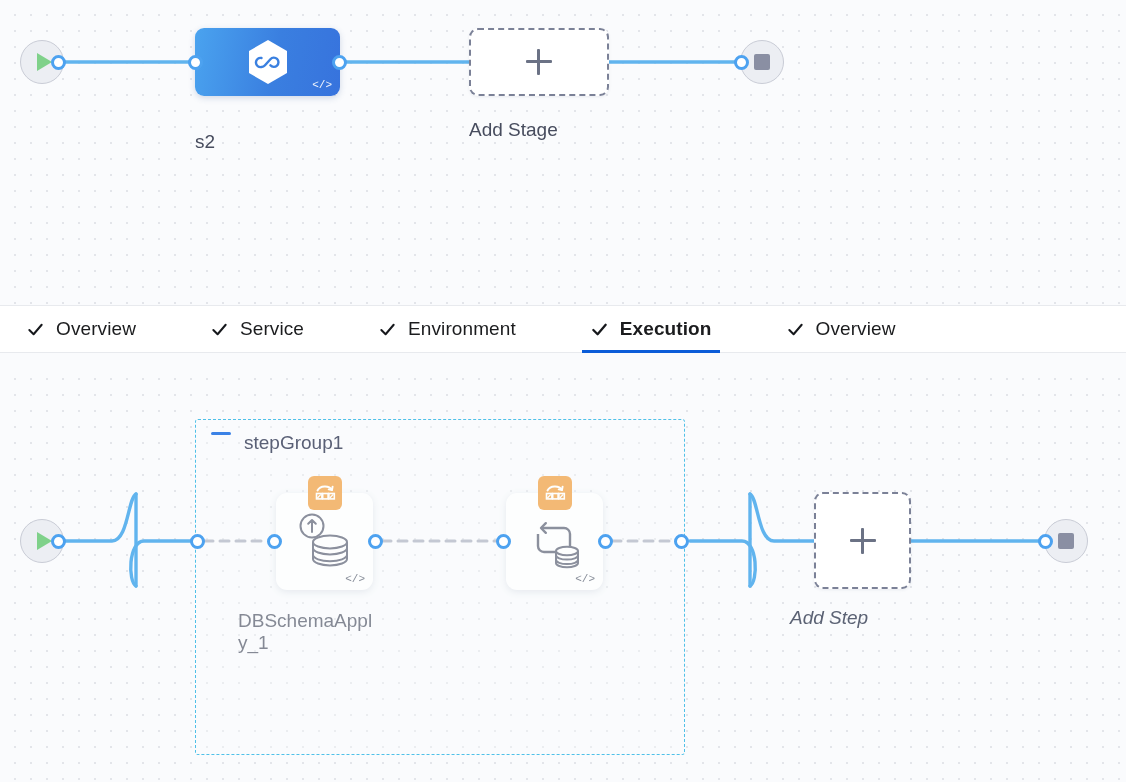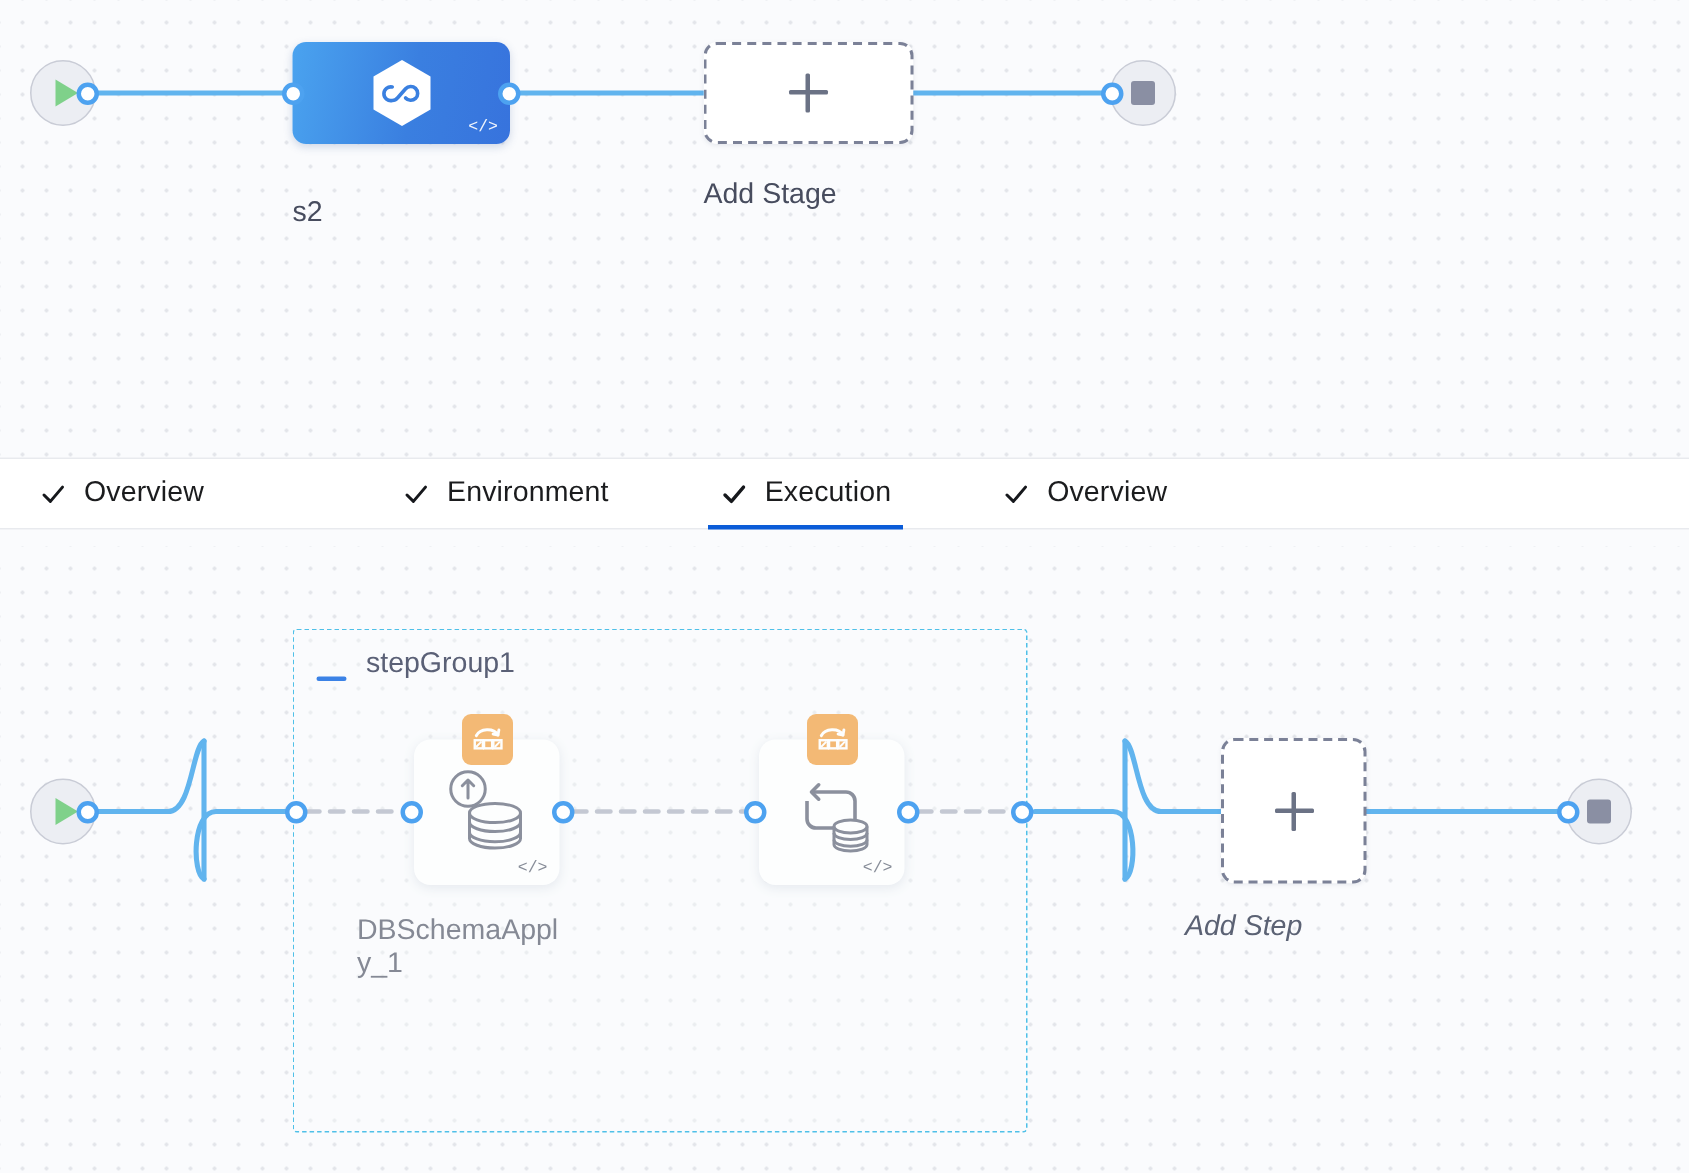--- a/index.html
+++ b/index.html
@@ -55,21 +55,21 @@
     padding: 0 8px;
     cursor: pointer;
     height: 100%;
   }
   .tab .tab-label {
     font-size: 19px;
     color: #1b1c1e;
     letter-spacing: .1px;
     white-space: nowrap;
   }
-  .tab.active .tab-label { font-weight: normal; }
+  .tab.active .tab-label { font-weight: bold; }
   .tab.active::after {
     content: "";
     position: absolute;
     left: 0; right: 0; bottom: -1px;
     height: 3px;
     background: #0b5cd8;
   }
   .tick { width: 19px; height: 19px; display: block; flex: 0 0 auto; }
   .tab-gap { width: 58px; flex: 0 0 auto; }
 
@@ -204,21 +204,21 @@
     left: 195px; top: 419px;
     width: 490px; height: 336px;
     border: 1.6px dashed #4fc0e8;
     border-radius: 3px;
     background: rgba(250,251,253,0.35);
   }
   #step-group-header {
     position: absolute;
     left: 211px; top: 432px;
     display: flex;
-    align-items: flex-end;
+    align-items: flex-start;
     gap: 13px;
     z-index: 7;
   }
   .collapse-icon {
     width: 20px; height: 3px;
     background: #3b82e6;
     border-radius: 2px;
     cursor: pointer;
   }
   #step-group-label {
@@ -272,20 +272,26 @@
   <div id="tabbar">
 
     <div class="tab">
       <svg class="tick" viewBox="0 0 20 20">
         <path d="M3.5 10.5 L8 15 L16.5 5" fill="none" stroke="#16181c" stroke-width="2.1" stroke-linecap="round" stroke-linejoin="round"></path>
       </svg>
       <span class="tab-label">Overview</span>
     </div>
     <div class="tab-gap"></div>
 
+    <div class="tab">
+      <svg class="tick" viewBox="0 0 20 20">
+        <path d="M3.5 10.5 L8 15 L16.5 5" fill="none" stroke="#16181c" stroke-width="2.1" stroke-linecap="round" stroke-linejoin="round"></path>
+      </svg>
+      <span class="tab-label">Service</span>
+    </div>
     <div class="tab-gap"></div>
 
     <div class="tab">
       <svg class="tick" viewBox="0 0 20 20">
         <path d="M3.5 10.5 L8 15 L16.5 5" fill="none" stroke="#16181c" stroke-width="2.1" stroke-linecap="round" stroke-linejoin="round"></path>
       </svg>
       <span class="tab-label">Environment</span>
     </div>
     <div class="tab-gap"></div>
 

